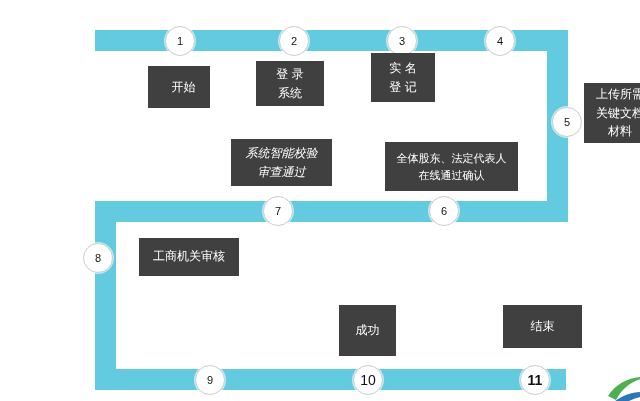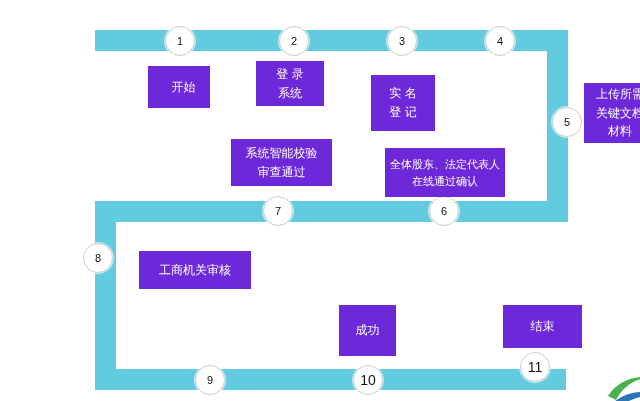--- a/index.html
+++ b/index.html
@@ -13,21 +13,21 @@
   .circle{
     position:absolute;width:30px;height:30px;border-radius:50%;
     background:#ffffff;border:1px solid #cccccc;box-sizing:border-box;
     display:flex;align-items:center;justify-content:center;
     font-size:11px;color:#111;box-shadow:0 0 0 1px rgba(255,255,255,.6);
   }
   .circle.sm{font-size:14px;}
 
   
   .box{
-    position:absolute;background:#6d28d9;color:#ffffff;
+    position:absolute;background:#404040;color:#ffffff;
     display:flex;align-items:center;justify-content:center;
     text-align:center;font-size:12px;line-height:1.55;
     white-space:pre-line;box-sizing:border-box;padding:2px 3px;
   }
   .box.small{font-size:11px;line-height:1.5;}
 
   .logo{position:absolute;left:604px;top:362px;width:50px;height:45px;}
 </style>
 </head>
 <body>
@@ -43,35 +43,35 @@
   <div class="circle" style="left:165px;top:26px;">1</div>
   <div class="circle" style="left:279px;top:26px;">2</div>
   <div class="circle" style="left:387px;top:26px;">3</div>
   <div class="circle" style="left:485px;top:26px;">4</div>
   <div class="circle" style="left:552px;top:107px;">5</div>
   <div class="circle" style="left:429px;top:196px;">6</div>
   <div class="circle" style="left:263px;top:196px;">7</div>
   <div class="circle" style="left:83px;top:243px;">8</div>
   <div class="circle" style="left:195px;top:365px;">9</div>
   <div class="circle sm" style="left:353px;top:365px;">10</div>
-  <div class="circle sm" style="left:520px;top:352px;">11</div>
+  <div class="circle sm" style="left:520px;top:365px;font-weight:bold;">11</div>
 
   <div class="box" style="left:148px;top:66px;width:62px;height:42px;padding-left:12px;">开始</div>
   <div class="box" style="left:256px;top:61px;width:68px;height:45px;">登 录
 系统</div>
-  <div class="box" style="left:371px;top:75px;width:64px;height:56px;">实 名
+  <div class="box" style="left:371px;top:53px;width:64px;height:49px;">实 名
 登 记</div>
   <div class="box" style="left:584px;top:83px;width:72px;height:60px;">上传所需
 关键文档
 材料</div>
-  <div class="box" style="left:231px;top:139px;width:101px;height:47px;">系统智能校验
+  <div class="box" style="left:231px;top:139px;width:101px;height:47px;font-style:italic;">系统智能校验
 审查通过</div>
-  <div class="box small" style="left:385px;top:148px;width:120px;height:49px;">全体股东、法定代表人
+  <div class="box small" style="left:385px;top:142px;width:133px;height:49px;">全体股东、法定代表人
 在线通过确认</div>
-  <div class="box" style="left:139px;top:251px;width:112px;height:38px;">工商机关审核</div>
+  <div class="box" style="left:139px;top:238px;width:100px;height:38px;font-family:Liberation Mono, monospace;">工商机关审核</div>
   <div class="box" style="left:339px;top:305px;width:57px;height:51px;">成功</div>
   <div class="box" style="left:503px;top:305px;width:79px;height:43px;">结束</div>
 
   <svg class="logo" viewBox="0 0 50 45">
     <path d="M4 34 C14 18, 34 12, 50 16 C36 14, 20 22, 12 38 Z" fill="#4CAF50"></path>
     <path d="M10 40 C22 30, 38 28, 50 32 C38 34, 24 38, 16 44 Z" fill="#2E75B6"></path>
   </svg>
 
 </div>
 

